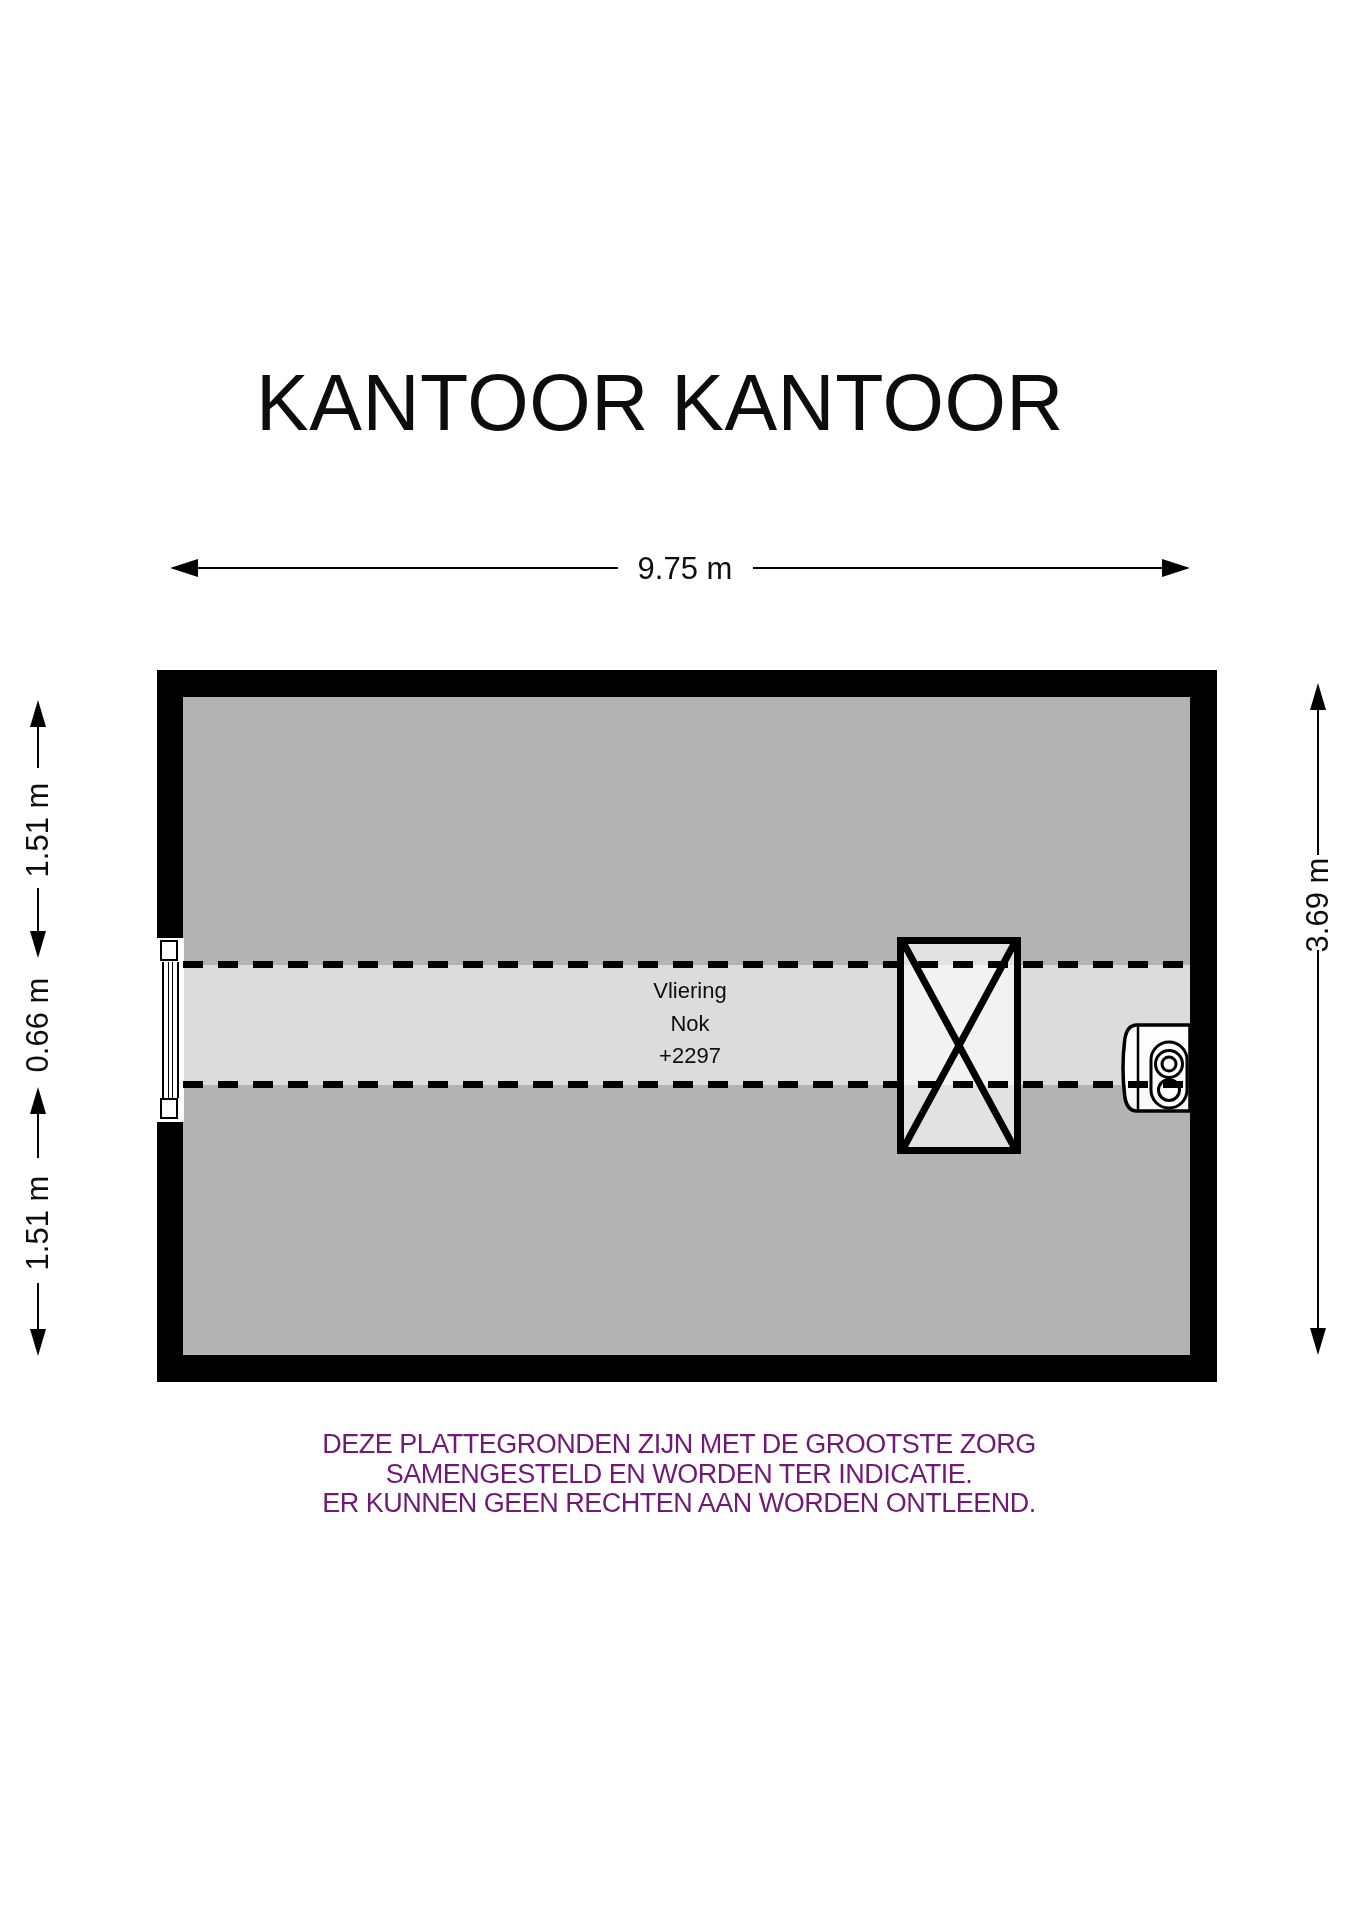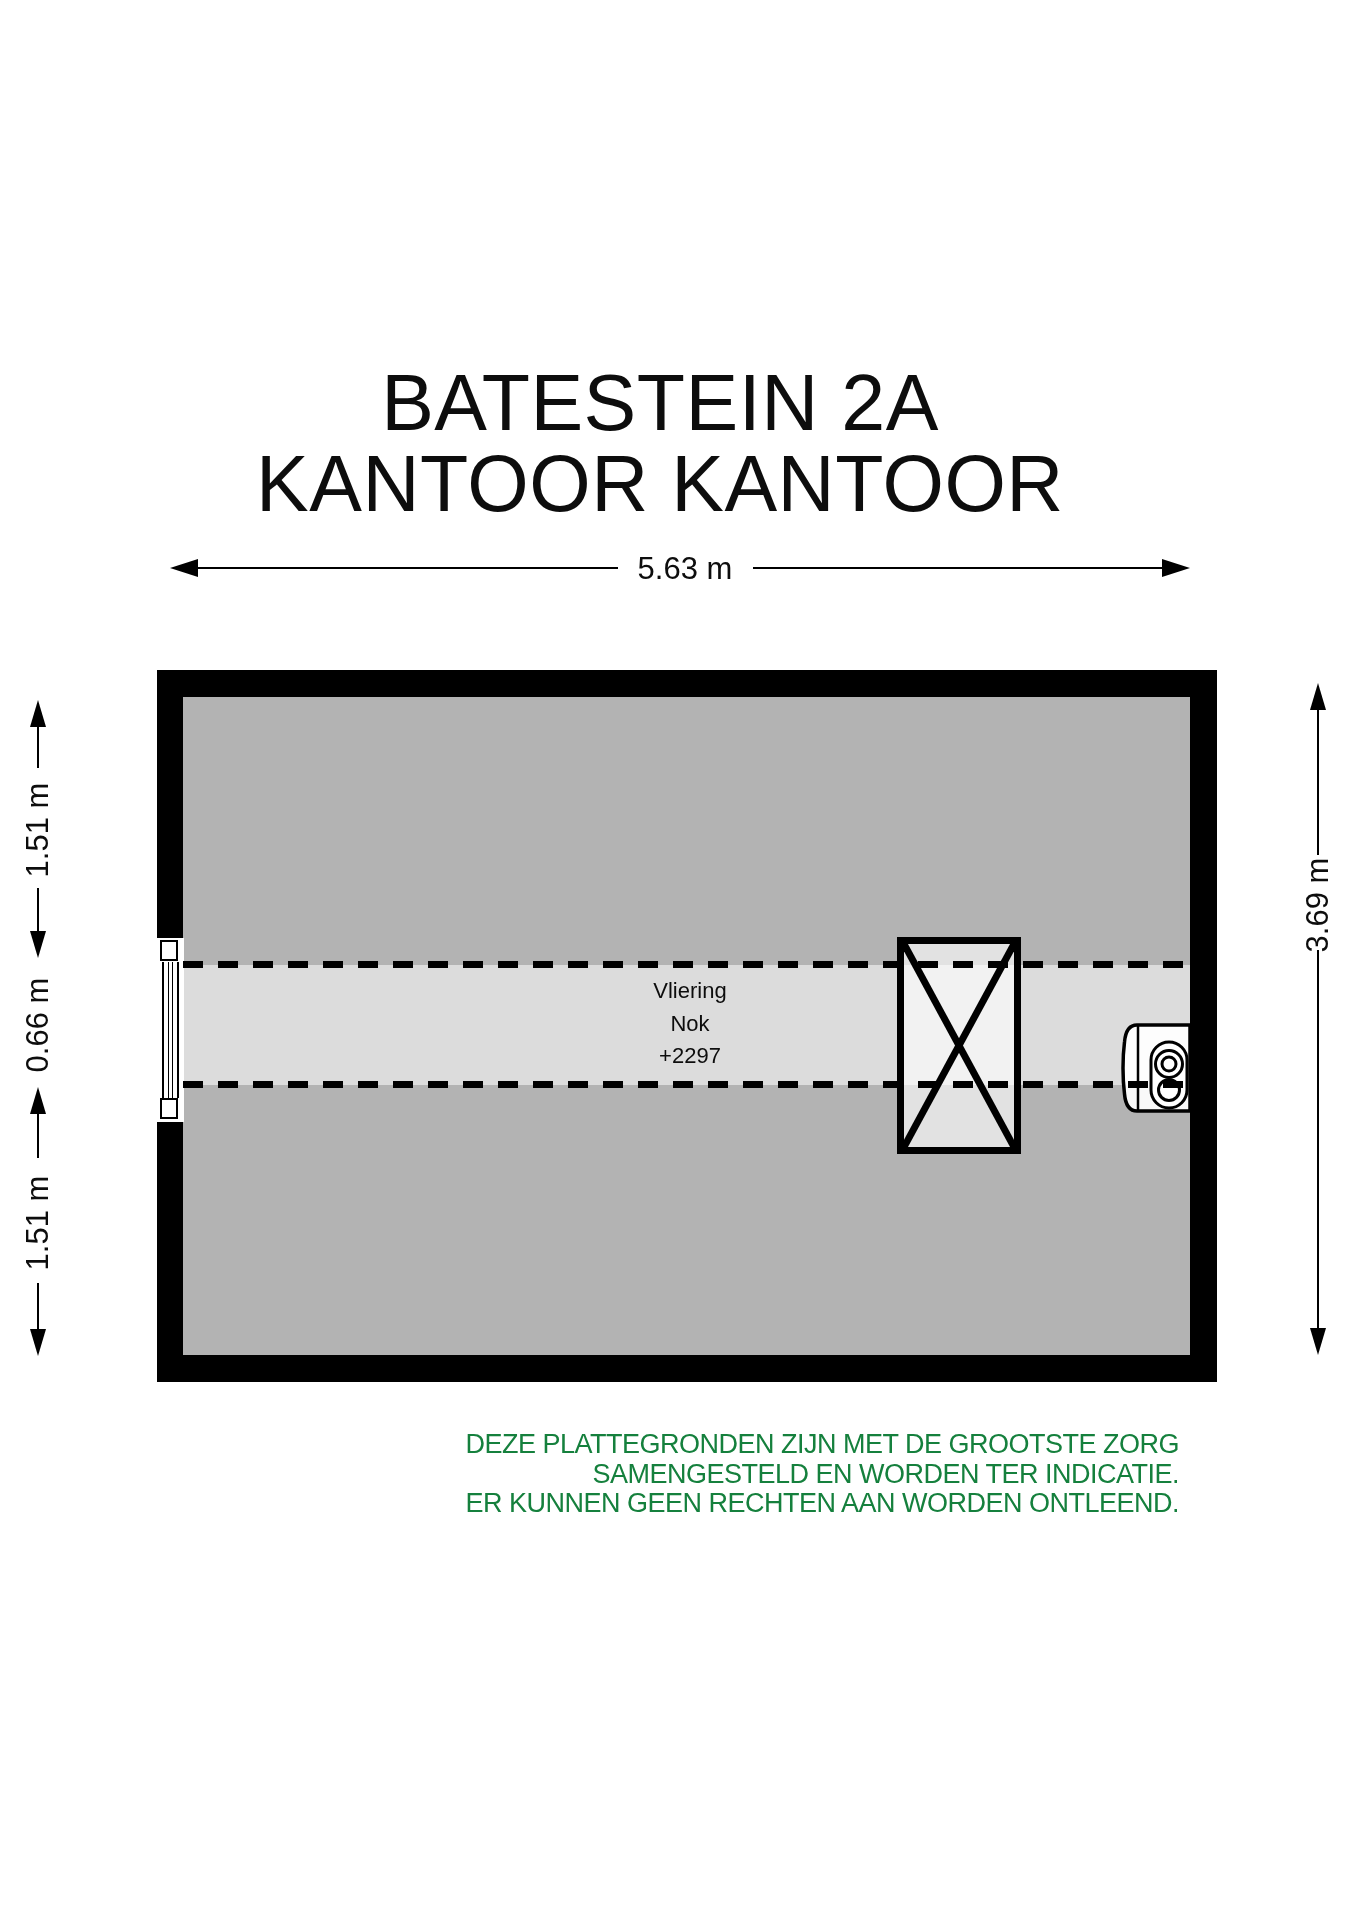--- a/index.html
+++ b/index.html
@@ -42,37 +42,36 @@
 
   
   .xbox{position:absolute;left:897px;top:937px;width:124px;height:217px;box-sizing:border-box;
         border:7px solid #000;background:rgba(255,255,255,0.62);z-index:3;}
   .xbox-cross{position:absolute;left:904px;top:944px;z-index:5;}
 
   
   .boiler{position:absolute;left:1116px;top:1022px;z-index:2;}
 
   
-  .disclaimer{position:absolute;left:179px;top:1430px;width:1000px;text-align:right;
-              font-size:27px;line-height:29.5px;color:#15803d;letter-spacing:-0.5px;}
+  .disclaimer{position:absolute;left:179px;top:1430px;width:1000px;text-align:center;
+              font-size:27px;line-height:29.5px;color:#701a75;letter-spacing:-0.5px;}
 </style>
 </head>
 <body>
 
 <div id="canvas">
 
   <div class="title">
-    <div>BATESTEIN 2A</div>
     <div>KANTOOR KANTOOR</div>
   </div>
 
   <div>
     <span class="arrow left" style="left:170px;top:559px;"></span>
     <div class="dimline" style="left:197px;top:567px;width:421px;height:2.4px;"></div>
-    <div class="dim-label" style="left:610px;top:551px;width:150px;">5.63 m</div>
+    <div class="dim-label" style="left:610px;top:551px;width:150px;">9.75 m</div>
     <div class="dimline" style="left:753px;top:567px;width:410px;height:2.4px;"></div>
     <span class="arrow right" style="left:1162px;top:559px;"></span>
   </div>
 
   <div>
     <span class="arrow up" style="left:30px;top:700px;"></span>
     <div class="dimline" style="left:36.8px;top:726px;width:2.4px;height:42px;"></div>
     <div class="dim-label vert" style="left:-27px;top:812px;width:130px;">1.51 m</div>
     <div class="dimline" style="left:36.8px;top:888px;width:2.4px;height:44px;"></div>
     <span class="arrow down" style="left:30px;top:931px;"></span>

